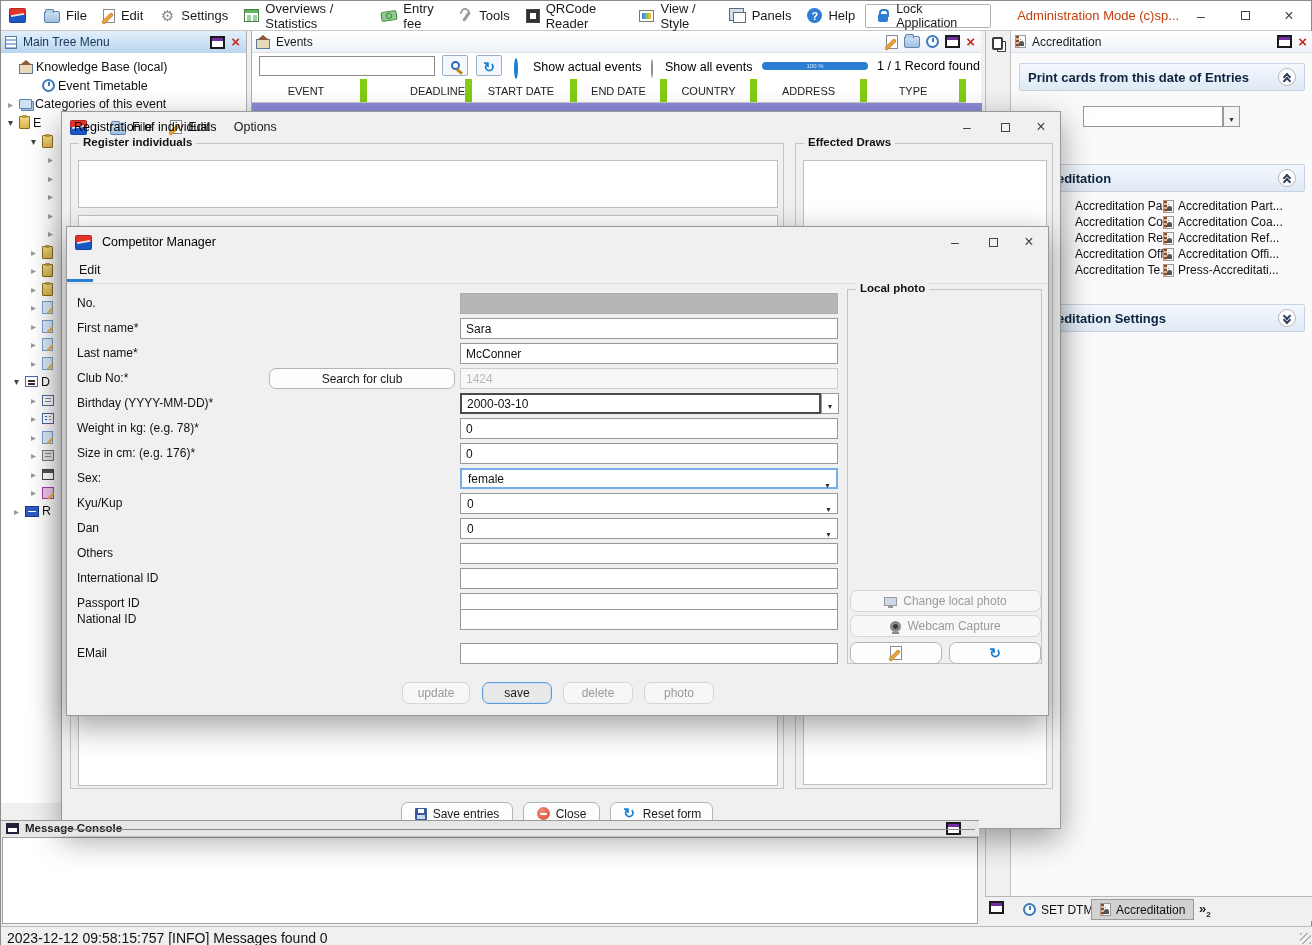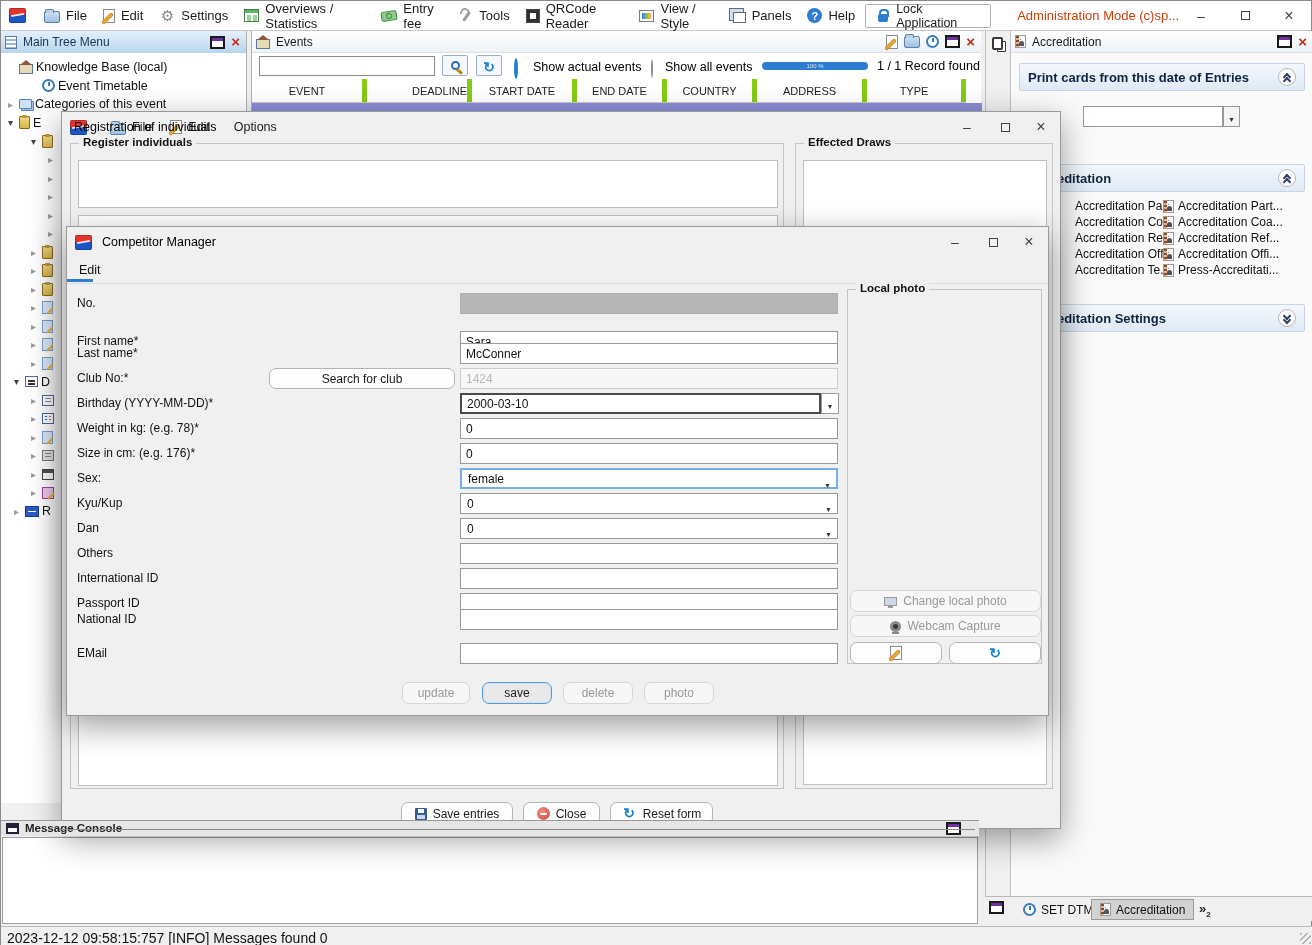--- a/index.html
+++ b/index.html
@@ -157,21 +157,21 @@
   #tree-body{padding-top:5px;}
 
   
   #events-panel{position:absolute;left:250px;top:30px;width:730px;height:772px;background:#fff;border-left:1px solid #b0b0b0;}
   #events-panel .panel-hdr{background:linear-gradient(180deg,#ffffff,#eef3f9);color:#1a1a1a;border-bottom:1px solid #e0e0e0;}
   #ev-search{position:absolute;left:0;top:22px;width:730px;height:26px;}
   #ev-search input{position:absolute;left:7px;top:3px;width:176px;height:20px;border:1px solid #8a8a8a;padding:0 4px;font-size:12px;}
   .tool-btn{position:absolute;top:2px;width:26px;height:21px;border:1px solid #9ab0c8;border-radius:2px;background:#f4f8fc;
     display:flex;align-items:center;justify-content:center;}
   #ev-cols{position:absolute;left:0;top:48px;width:714px;height:24px;display:flex;border-bottom:1px solid #c8c8c8;}
-  #ev-cols div{display:flex;align-items:center;justify-content:center;font-size:11px;color:#222;border-right:5px solid #84cc16;}
+  #ev-cols div{display:flex;align-items:center;justify-content:center;font-size:11px;color:#222;border-right:7px solid #84cc16;}
   #ev-cols div:nth-of-type(1){width:115px;} #ev-cols div:nth-of-type(2){width:105px;justify-content:flex-end;}
   #ev-cols div:nth-of-type(3){width:105px;} #ev-cols div:nth-of-type(4){width:90px;}
   #ev-cols div:nth-of-type(5){width:90px;} #ev-cols div:nth-of-type(6){width:110px;}
   #ev-cols div:nth-of-type(7){width:99px;text-align:right;}
   #ev-selrow{position:absolute;left:0;top:72px;width:730px;height:9px;background:#8c8cd8;}
   .pill{position:absolute;width:106px;height:8px;border-radius:4px;background:#2b7cd3;display:flex;align-items:center;justify-content:center;}
   .pill span{font-size:6px;color:#dce8f8;line-height:8px;}
 
   
   #dock-strip{position:absolute;left:984px;top:30px;width:26px;height:865px;background:#f0f0f0;
@@ -675,21 +675,21 @@
     </div>
     <div id="cm-menu">
       <span>Edit</span>
     </div>
     <div id="cm-underline"></div>
 
     <div class="crow" style="top:66px;">
       <span class="flabel">No.</span>
       <div class="tin" style="left:383px;top:0;width:378px;background:#b6b6b6;border-color:#adadad;"></div>
     </div>
-    <div class="crow" style="top:104px;">
+    <div class="crow" style="top:91px;">
       <span class="flabel">First name*</span>
       <input class="tin" style="left: 383px; top: 0px; width: 378px;" value="Sara">
     </div>
     <div class="crow" style="top:116px;">
       <span class="flabel">Last name*</span>
       <input class="tin" style="left: 383px; top: 0px; width: 378px;" value="McConner">
     </div>
     <div class="crow" style="top:141px;">
       <span class="flabel">Club No:*</span>
       <div class="btn ab" style="left:192px;top:0;width:186px;height:21px;">

